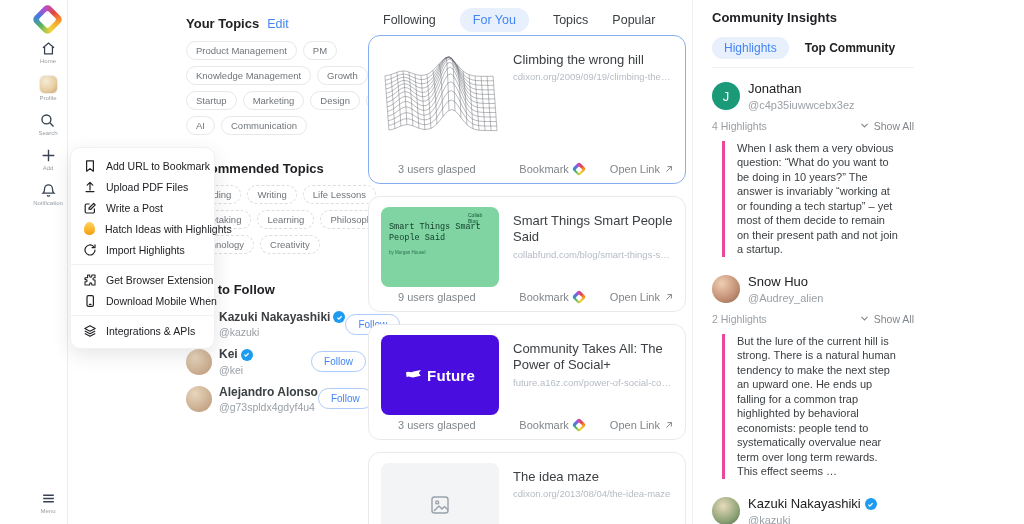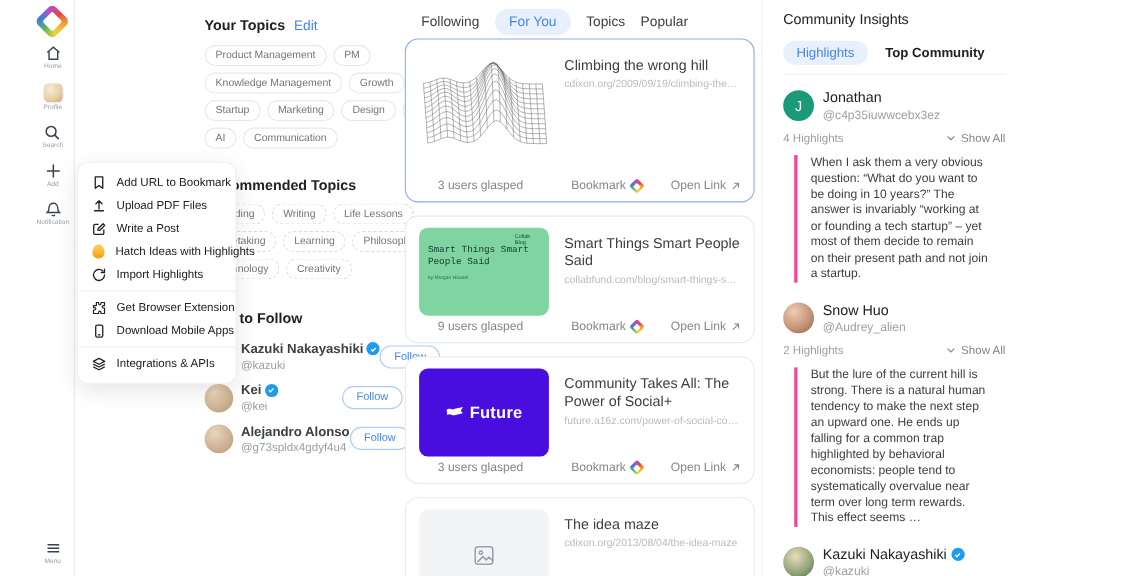--- a/index.html
+++ b/index.html
@@ -43,21 +43,21 @@
   .dd-item { display:flex; align-items:center; gap:9px; padding:3px 12px; height:21px; cursor:pointer; }
   .dd-item svg { flex:0 0 auto; }
   .dd-label { font-size:10.5px; color:#202124; white-space:nowrap; }
   .dd-div { height:1px; background:#f1f1f1; margin:4px 0; }
   .kindle-chip { width:13px; height:13px; border-radius:3px; background:linear-gradient(150deg,#6cc2f5 45%,#1c5d99 46%); position:relative; flex:0 0 auto; }
   .kindle-chip::after { content:""; position:absolute; left:3px; bottom:2px; width:4px; height:5px; background:#0c2d4d; border-radius:2px 2px 0 0; }
   .egg-chip { width:11px; height:13px; margin:0 1px; border-radius:50% 50% 46% 46%/62% 62% 40% 40%; background:linear-gradient(#ffd35c,#f59e0b); flex:0 0 auto; }
 
   
   .feed { position:absolute; left:340px; top:0; width:320px; }
-  .feed-tabs { display:flex; align-items:center; gap:14px; padding:8px 0 0 15px; }
+  .feed-tabs { display:flex; align-items:center; gap:24px; padding:8px 0 0 15px; }
   .ftab { font-size:12.5px; color:#3c4043; padding:5px 0; cursor:pointer; white-space:nowrap; }
   .ftab.active { color:#4285f4; background:#e8f0fe; border-radius:16px; padding:5px 13px; }
   .cards { position:absolute; left:0; top:35px; width:318px; display:flex; flex-direction:column; gap:12px; }
   .card { position:relative; border:1px solid #e9eaec; border-radius:12px; background:#fff; height:116px; padding:10px 12px; display:flex; gap:14px; }
   .card.selected { border:1.5px solid #85aef3; height:149px; }
   .thumb { width:118px; border-radius:8px; flex:0 0 auto; overflow:hidden; }
   .thumb.wire { height:96px; background:#fff; }
   .thumb.green { height:80px; background:#7fd4a1; padding:7px 8px; position:relative; }
   .thumb.purple { height:80px; background:#4a0de0; display:flex; align-items:center; justify-content:center; gap:5px; }
   .thumb.ph { height:84px; background:#f3f4f6; display:flex; align-items:center; justify-content:center; }
@@ -74,21 +74,21 @@
   .collab-logo { width:12px; height:12px; border-radius:50%; background:#111; position:relative; }
   .collab-logo::after { content:""; position:absolute; inset:3.5px; border:1.2px solid #7fd4a1; border-radius:50%; border-right-color:transparent; }
   .collab-brand { position:absolute; top:6px; right:7px; width:24px; font-size:5px; line-height:1.15; color:#145239; text-align:left; }
   .collab-head { margin-top:8px; font-family:"Liberation Mono","DejaVu Sans Mono",monospace; font-size:8.5px; line-height:1.25; color:#123b2b; }
   .collab-by { margin-top:7px; font-size:4.5px; color:#2c6e51; }
   .future-text { color:#fff; font-weight:700; font-size:15px; letter-spacing:.2px; }
 
   
   .vline { position:absolute; left:664px; top:0; width:1px; height:524px; background:#efefef; }
   .cpanel { position:absolute; left:684px; top:10px; width:202px; }
-  .cp-title { font-size:13px; font-weight:400; color:#202124; }
+  .cp-title { font-size:13px; font-weight:700; color:#202124; }
   .cp-tabs { display:flex; align-items:center; gap:16px; margin-top:12px; }
   .ctab { font-size:12px; color:#202124; font-weight:700; cursor:pointer; }
   .ctab.active { color:#4285f4; font-weight:400; background:#e8f0fe; border-radius:14px; padding:4px 12px; }
   .cp-div { height:1px; background:#f0f0f0; margin-top:8px; }
   .hl-section { margin-top:14px; }
   .hl-head { display:flex; align-items:flex-start; gap:8px; }
   .hl-ava { width:28px; height:28px; border-radius:50%; flex:0 0 auto; display:flex; align-items:center; justify-content:center;
             color:#fff; font-size:13px; }
   .hl-ava.initial { background:#1a9a78; }
   .hl-ava.photo1 { background:radial-gradient(circle at 35% 30%,#f0cdb2,#c18f73 60%,#8a5f4d); }
@@ -268,21 +268,21 @@
       <svg width="14" height="14" viewBox="0 0 14 14" fill="none" stroke="#202124" stroke-width="1.1" stroke-linejoin="round">
           <path d="M4.6 2h2v1a1.1 1.1 0 0 0 2.2 0V2H12v2.8h-1a1.1 1.1 0 0 0 0 2.2h1V12H8.8v-1a1.1 1.1 0 0 0-2.2 0v1H2V8.8h1a1.1 1.1 0 0 0 0-2.2H2V4.8h2.6z"></path>
         </svg>
       <span class="dd-label">Get Browser Extension</span>
     </div>
     <div class="dd-item">
       <svg width="14" height="14" viewBox="0 0 14 14" fill="none" stroke="#202124" stroke-width="1.2" stroke-linecap="round">
           <rect x="4" y="1.6" width="6.4" height="10.8" rx="1.4"></rect>
           <path d="M6.4 10.4h1.6"></path>
         </svg>
-      <span class="dd-label">Download Mobile Apps</span>
+      <span class="dd-label">Download Mobile When</span>
     </div>
     <div class="dd-div"></div>
     <div class="dd-item">
       <svg width="14" height="14" viewBox="0 0 14 14" fill="none" stroke="#202124" stroke-width="1.1" stroke-linejoin="round">
           <path d="M7 1.8l5.2 2.7L7 7.2 1.8 4.5z"></path>
           <path d="M1.8 7L7 9.7 12.2 7"></path>
           <path d="M1.8 9.5L7 12.2l5.2-2.7"></path>
         </svg>
       <span class="dd-label">Integrations &amp; APIs</span>
     </div>

